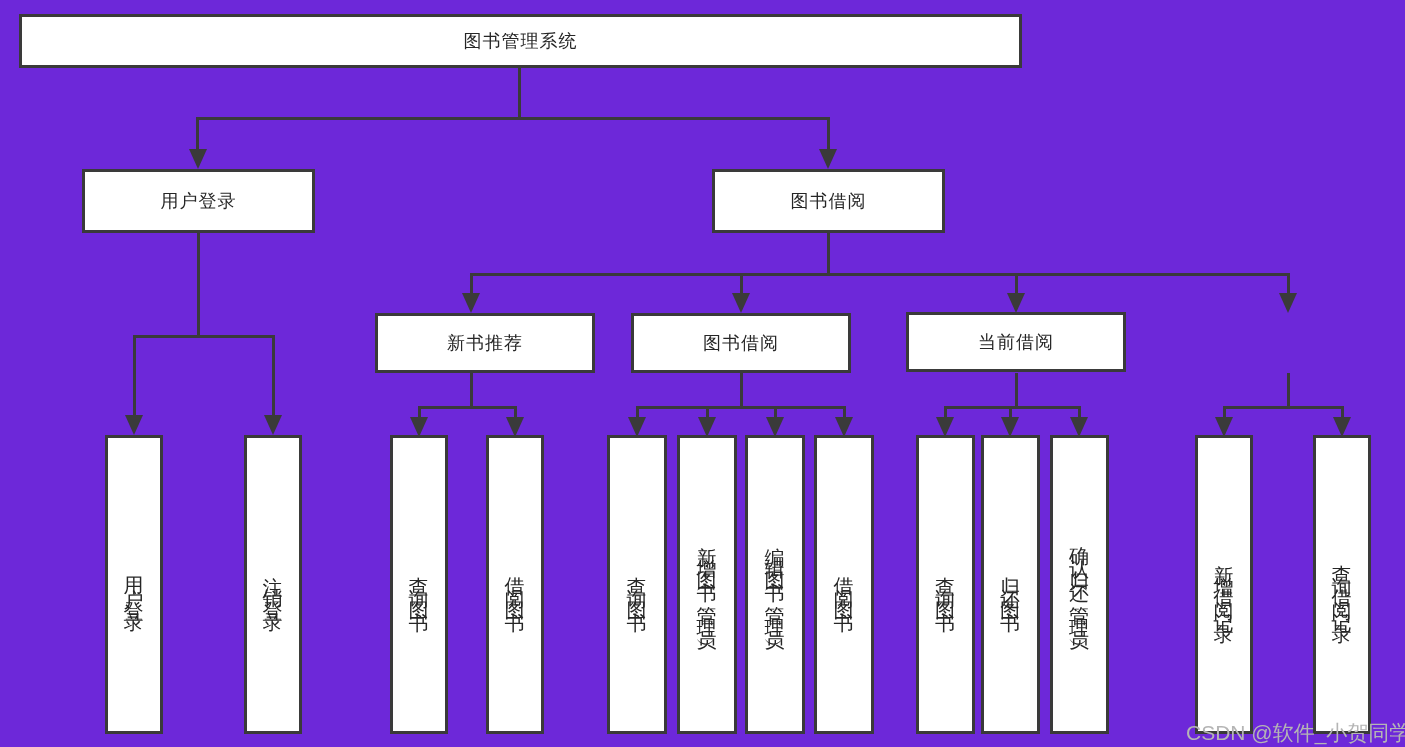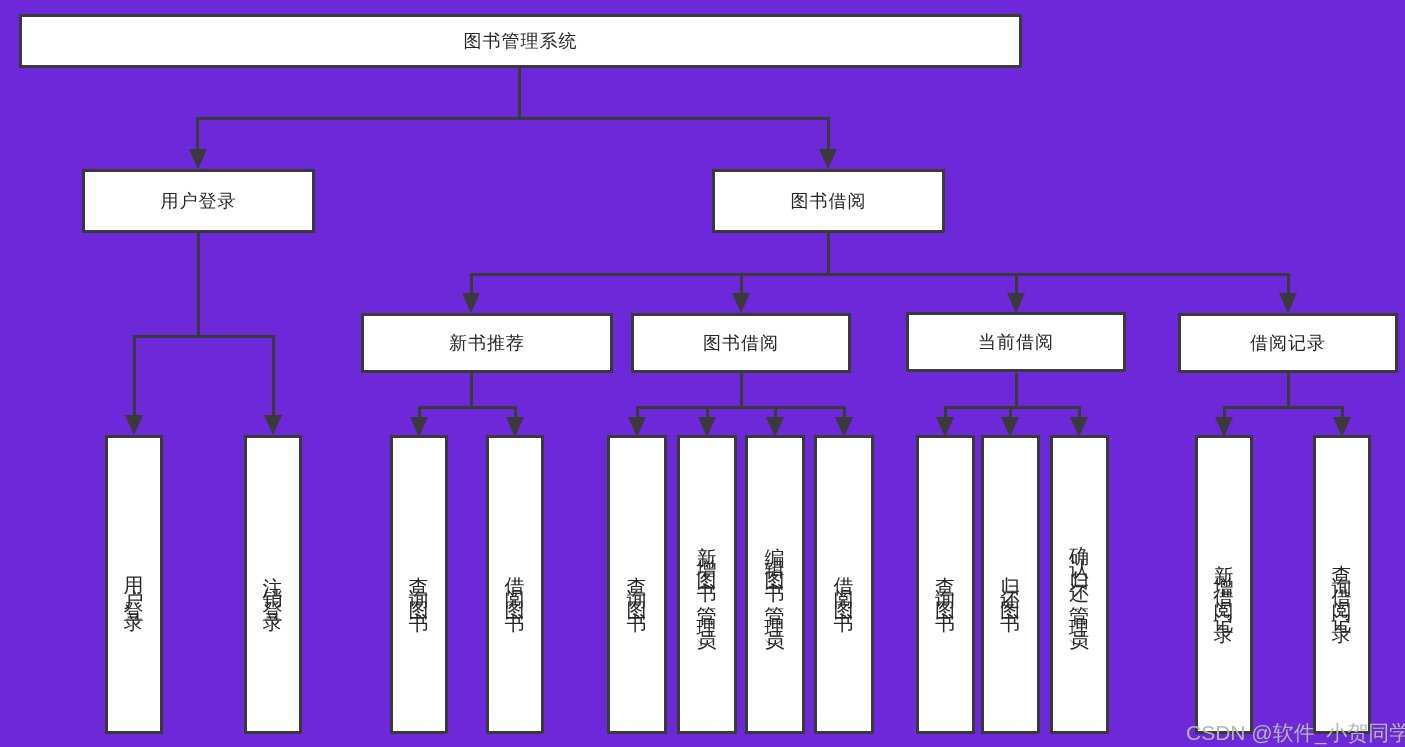--- a/index.html
+++ b/index.html
@@ -54,24 +54,23 @@
   <div class="h" style="left:470px;top:273px;width:819px;"></div>
   <div class="v" style="left:470px;top:273px;height:22px;"></div>
   <div class="ah" style="left:462px;top:293px;"></div>
   <div class="v" style="left:740px;top:273px;height:22px;"></div>
   <div class="ah" style="left:732px;top:293px;"></div>
   <div class="v" style="left:1015px;top:273px;height:22px;"></div>
   <div class="ah" style="left:1007px;top:293px;"></div>
   <div class="v" style="left:1287px;top:273px;height:22px;"></div>
   <div class="ah" style="left:1279px;top:293px;"></div>
 
-  <div class="box" style="left:361px;top:313px;width:252px;height:60px;">新书推荐</div>
+  <div class="box" style="left:375px;top:313px;width:220px;height:60px;">新书推荐</div>
   <div class="box" style="left:631px;top:313px;width:220px;height:60px;">图书借阅</div>
   <div class="box" style="left:906px;top:312px;width:220px;height:60px;">当前借阅</div>
-  <div class="box" style="left:1178px;top:313px;width:220px;height:60px;">借阅记录</div>
 
   <div class="v" style="left:470px;top:373px;height:33px;"></div>
   <div class="h" style="left:418px;top:406px;width:98px;"></div>
   <div class="v" style="left:418px;top:406px;height:13px;"></div>
   <div class="ah" style="left:410px;top:417px;"></div>
   <div class="v" style="left:514px;top:406px;height:13px;"></div>
   <div class="ah" style="left:506px;top:417px;"></div>
 
   <div class="v" style="left:740px;top:373px;height:33px;"></div>
   <div class="h" style="left:636px;top:406px;width:209px;"></div>

